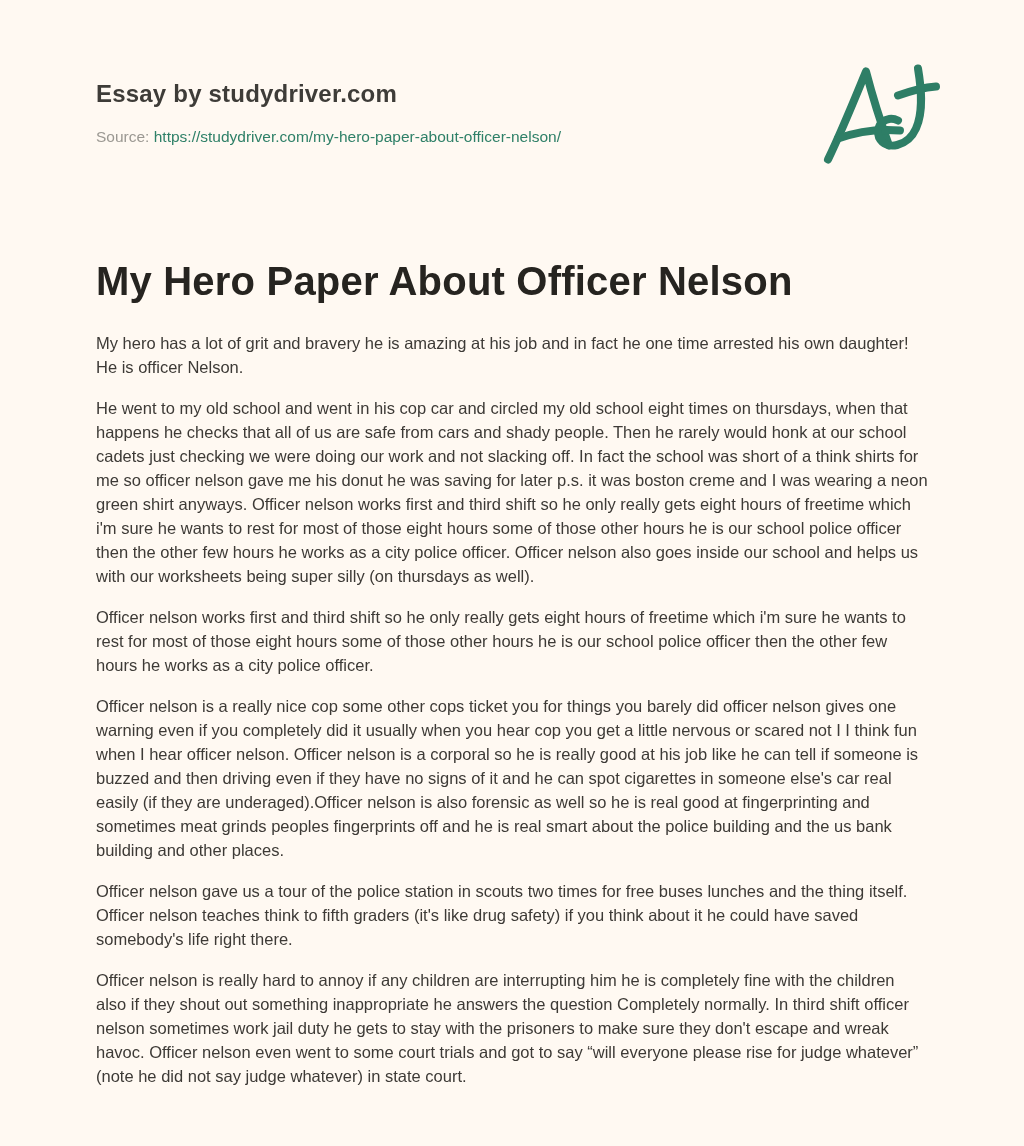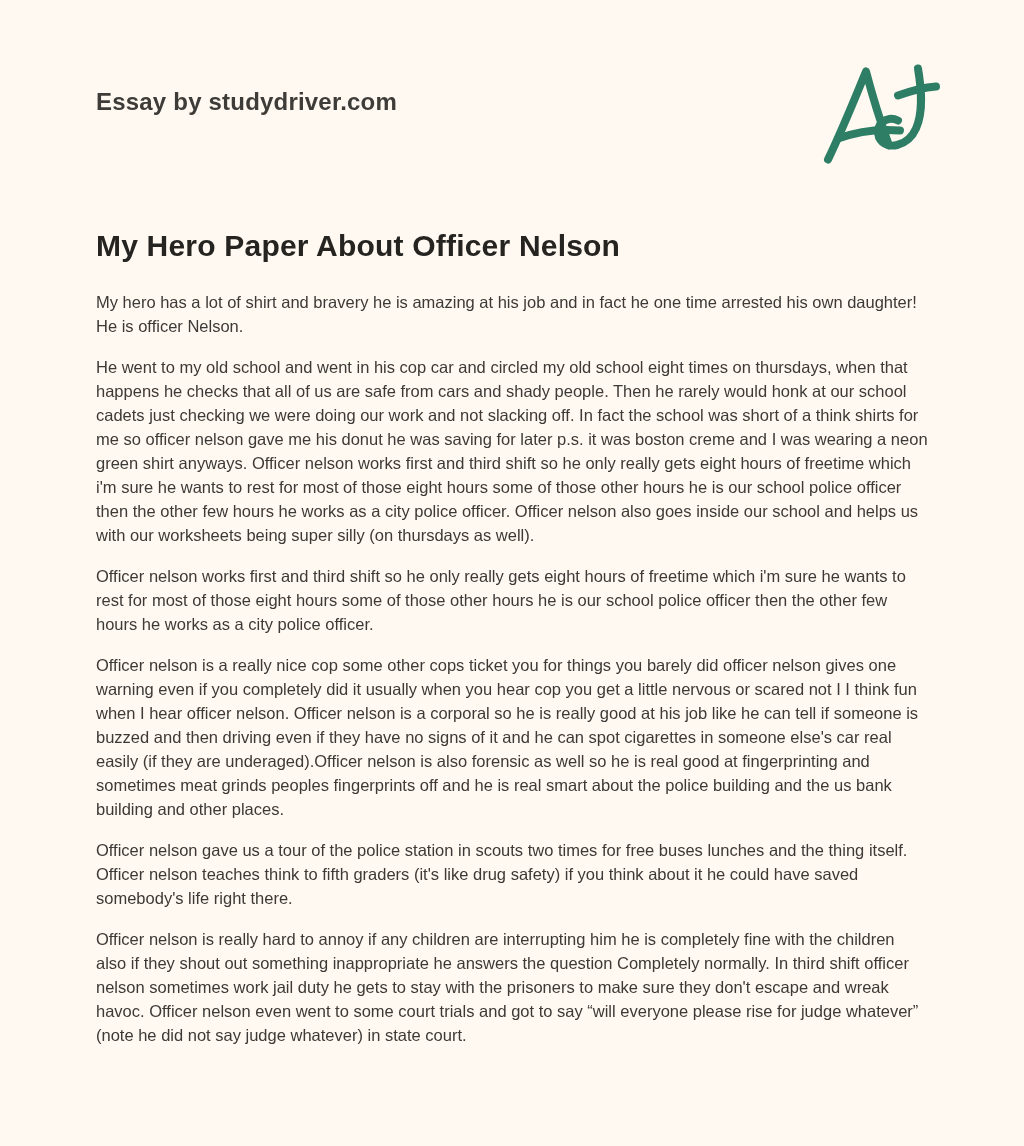--- a/index.html
+++ b/index.html
@@ -11,21 +11,21 @@
     height: 1146px;
     background: #FFF9F2;
     font-family: "Liberation Sans", sans-serif;
     overflow: hidden;
   }
   .page {
     position: relative;
     width: 1024px;
     height: 1146px;
     box-sizing: border-box;
-    padding: 16px 96px;
+    padding: 8px 96px;
   }
   header {
     padding-top: 72px;
   }
   .site-heading {
     margin: 0 0 20px 0;
     font-size: 24px;
     font-weight: 700;
     color: #3E3C38;
     letter-spacing: 0.2px;
@@ -49,60 +49,64 @@
   .logo svg {
     width: 100%;
     height: 100%;
     display: block;
   }
   main {
     padding-top: 0;
   }
   .essay-title {
     margin: 113px 0 27px 0;
-    font-size: 30px;
+    font-size: 40px;
     font-weight: 600;
     color: #262420;
     letter-spacing: 0.2px;
   }
   .body-p {
     margin: 0 0 17px 0;
     font-size: 16.5px;
     line-height: 24px;
     color: #3D3A36;
     max-width: 832px;
   }
 </style>
 </head>
 <body>
 
 <div class="page">
 
   <header>
     <h2 class="site-heading">Essay by studydriver.com</h2>
+    <p class="source-line">
+      <span>Source:</span>
+      <a href="#"><span>https://studydriver.com/my-hero-paper-about-officer-nelson/</span></a>
+    </p>
     <div class="logo">
       <svg viewBox="0 0 120 105" fill="none" xmlns="http://www.w3.org/2000/svg">
         <g stroke="#2E7E66" stroke-width="8" stroke-linecap="round" stroke-linejoin="round" fill="none">
 
           <path d="M6 97 C20 68 32 38 44 9 C50 32 58 58 67 83"></path>
 
           <path d="M16 76 C38 68 56 66 78 68"></path>
 
           <path d="M76 33 C90 28 102 25 114 24"></path>
 
           <path d="M96 6 C99 24 102 48 94 66 C86 84 64 89 57 75 C52 63 64 52 76 58"></path>
         </g>
       </svg>
     </div>
   </header>
 
   <main>
     <h1 class="essay-title">My Hero Paper About Officer Nelson</h1>
 
-    <p class="body-p">My hero has a lot of shirt and bravery he is amazing at his job and in fact he one time arrested his own daughter! He is officer Nelson.</p>
+    <p class="body-p">My hero has a lot of grit and bravery he is amazing at his job and in fact he one time arrested his own daughter! He is officer Nelson.</p>
     <p class="body-p">He went to my old school and went in his cop car and circled my old school eight times on thursdays, when that happens he checks that all of us are safe from cars and shady people. Then he rarely would honk at our school cadets just checking we were doing our work and not slacking off. In fact the school was short of a think shirts for me so officer nelson gave me his donut he was saving for later p.s. it was boston creme and I was wearing a neon green shirt anyways. Officer nelson works first and third shift so he only really gets eight hours of freetime which i'm sure he wants to rest for most of those eight hours some of those other hours he is our school police officer then the other few hours he works as a city police officer. Officer nelson also goes inside our school and helps us with our worksheets being super silly (on thursdays as well).</p>
     <p class="body-p">Officer nelson works first and third shift so he only really gets eight hours of freetime which i'm sure he wants to rest for most of those eight hours some of those other hours he is our school police officer then the other few hours he works as a city police officer.</p>
     <p class="body-p">Officer nelson is a really nice cop some other cops ticket you for things you barely did officer nelson gives one warning even if you completely did it usually when you hear cop you get a little nervous or scared not I I think fun when I hear officer nelson. Officer nelson is a corporal so he is really good at his job like he can tell if someone is buzzed and then driving even if they have no signs of it and he can spot cigarettes in someone else's car real easily (if they are underaged).Officer nelson is also forensic as well so he is real good at fingerprinting and sometimes meat grinds peoples fingerprints off and he is real smart about the police building and the us bank building and other places.</p>
     <p class="body-p">Officer nelson gave us a tour of the police station in scouts two times for free buses lunches and the thing itself. Officer nelson teaches think to fifth graders (it's like drug safety) if you think about it he could have saved somebody's life right there.</p>
     <p class="body-p">Officer nelson is really hard to annoy if any children are interrupting him he is completely fine with the children also if they shout out something inappropriate he answers the question Completely normally. In third shift officer nelson sometimes work jail duty he gets to stay with the prisoners to make sure they don't escape and wreak havoc. Officer nelson even went to some court trials and got to say “will everyone please rise for judge whatever” (note he did not say judge whatever) in state court.</p>
   </main>
 
 </div>
 
 </body></html>

